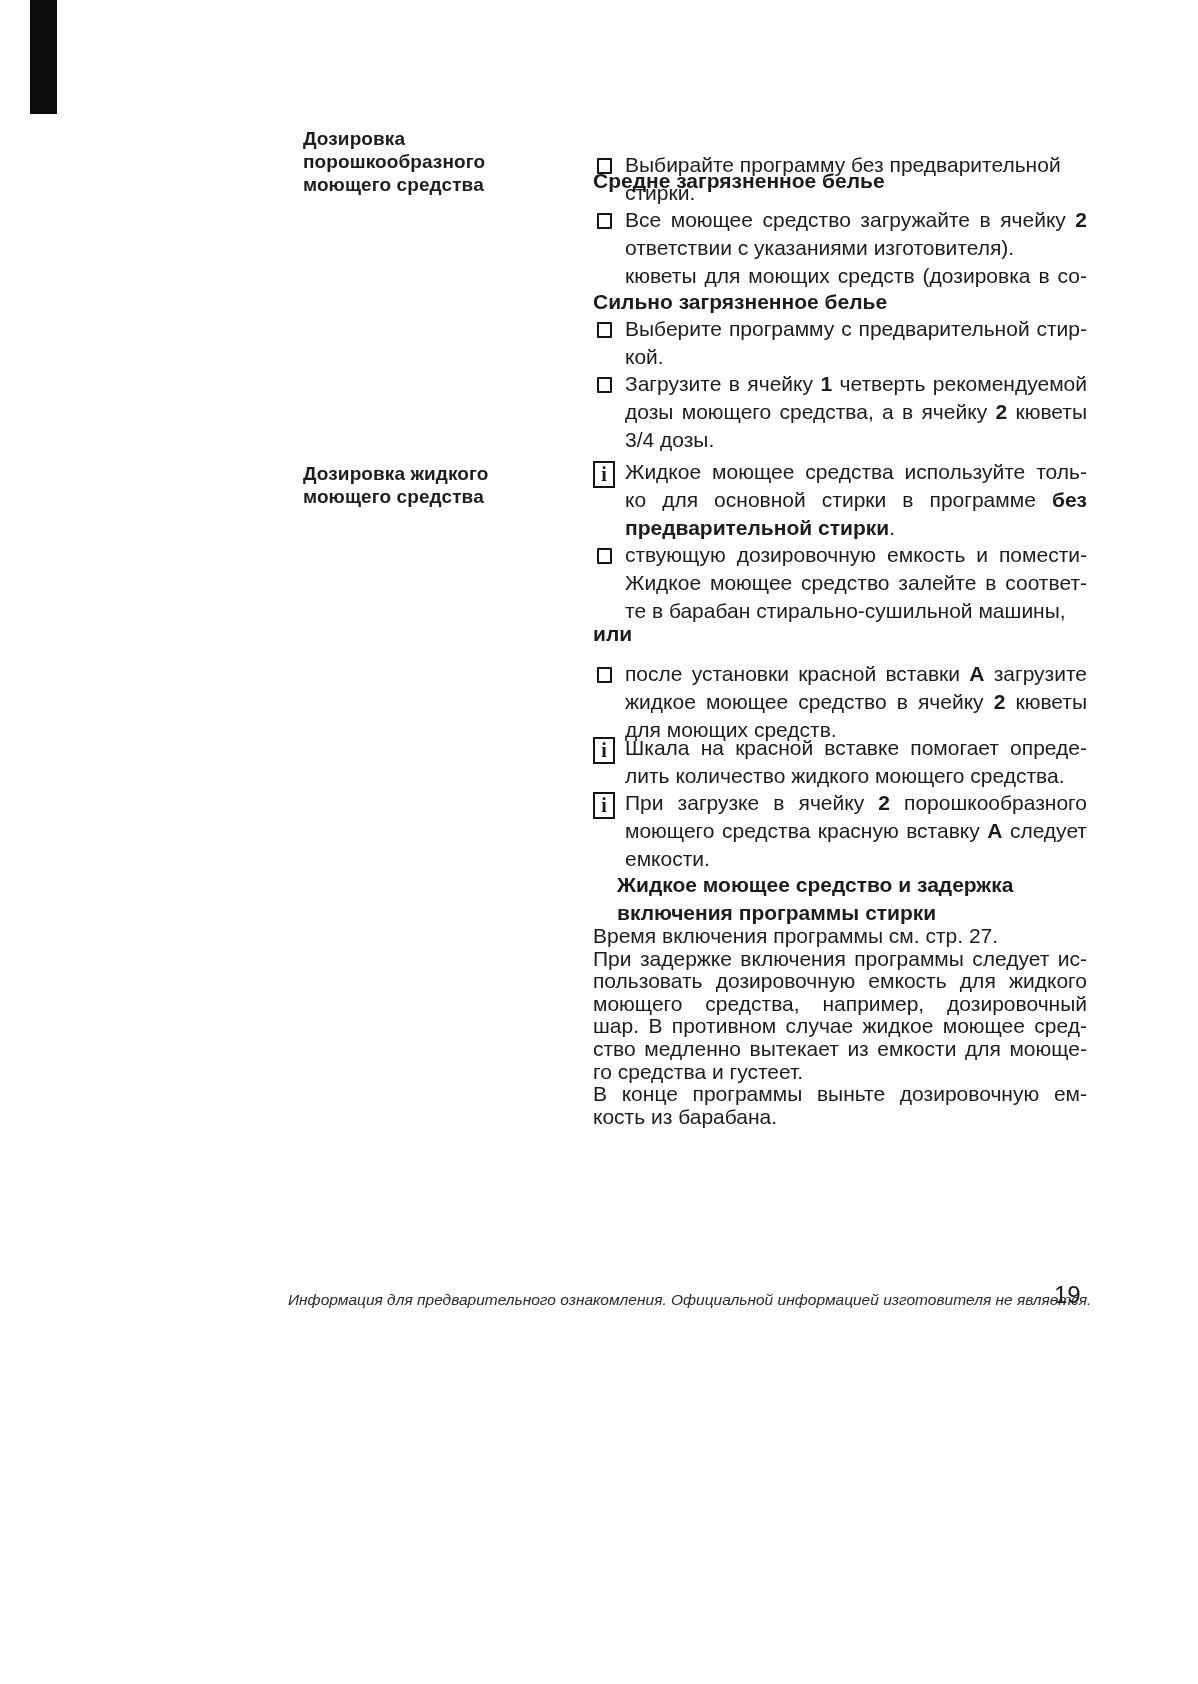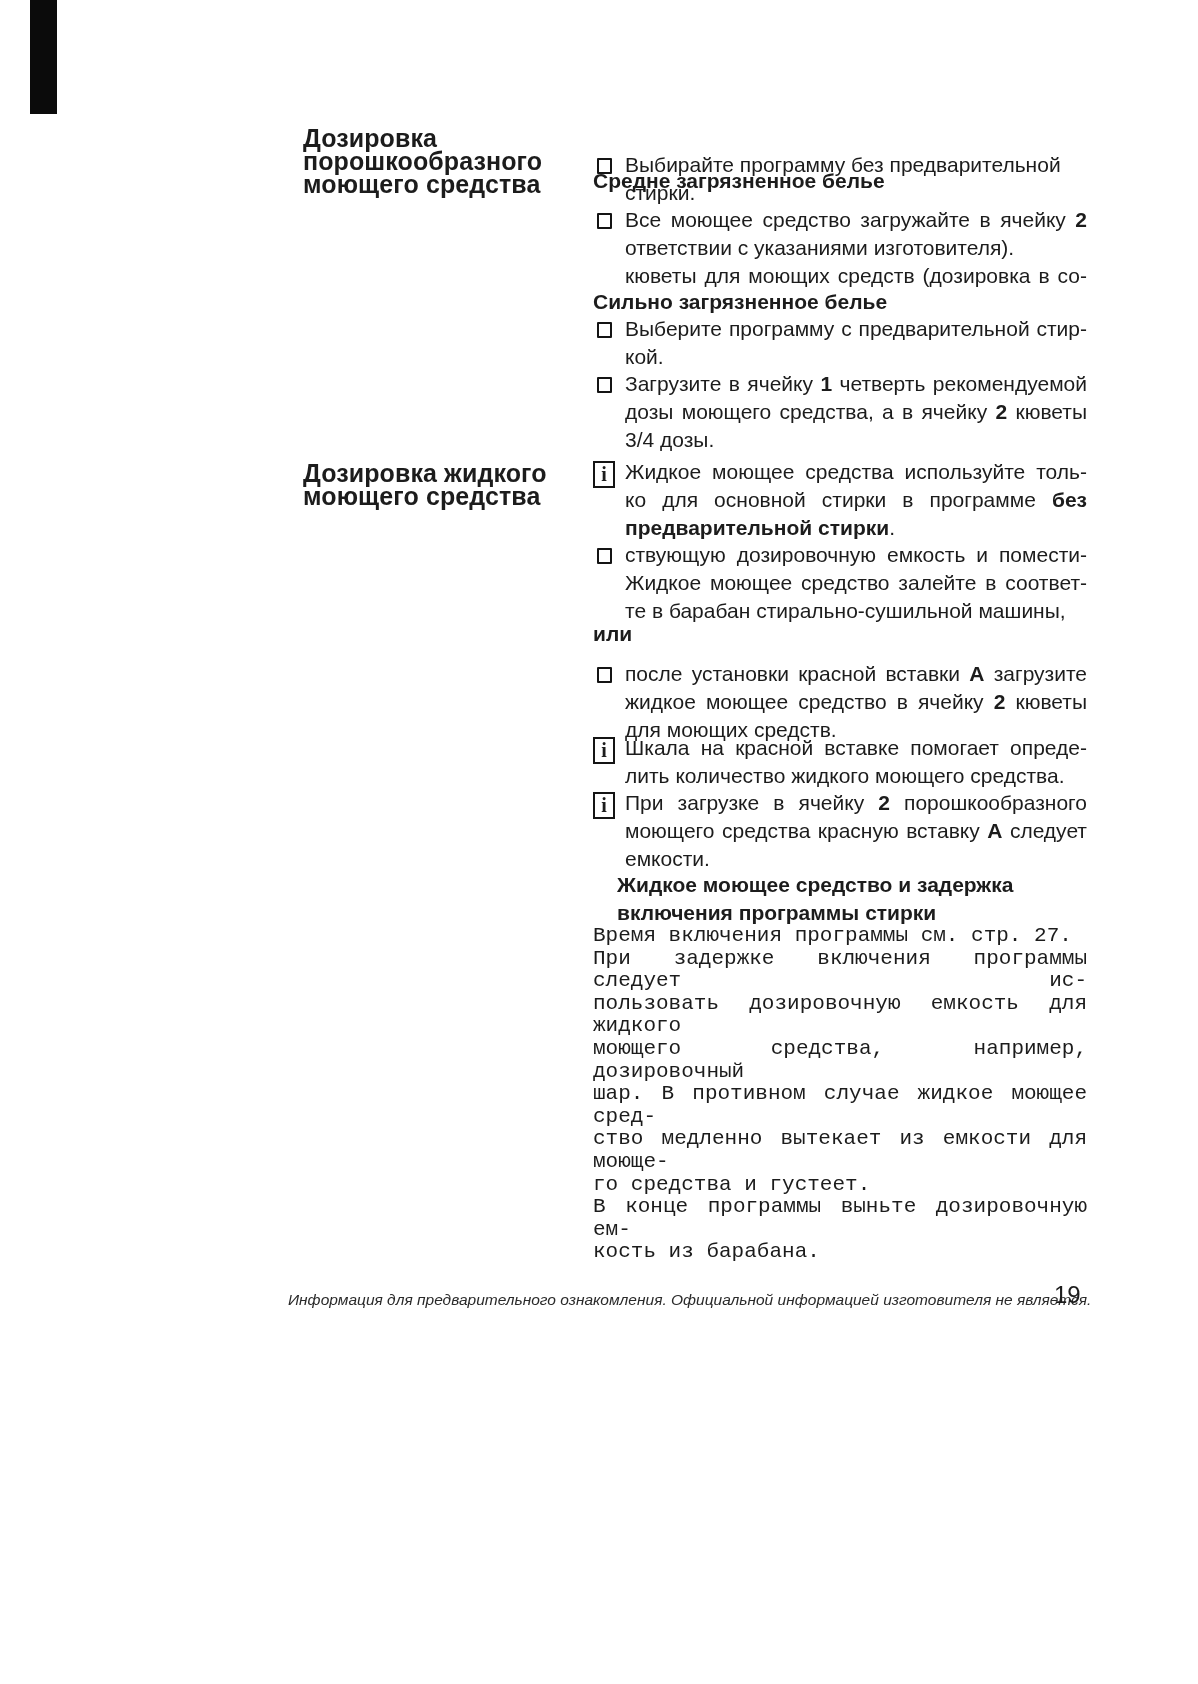--- a/index.html
+++ b/index.html
@@ -11,21 +11,21 @@
     color:#1c1c1c;
     overflow:hidden;
     margin:0 auto;
   }
   .corner-mark{
     position:absolute;left:30px;top:0;width:27px;height:114px;
     background:#0b0b0b;
   }
   .left-heading{
     position:absolute;left:303px;width:278px;
-    font-weight:bold;font-size:25px;line-height:23px;
+    font-weight:bold;font-size:19px;line-height:23px;
     letter-spacing:.1px;
   }
   .right-column{position:absolute;left:593px;top:0;width:494px;}
   .block{position:absolute;left:0;width:494px;font-size:21px;}
   .block .line{line-height:28px;white-space:nowrap;}
   .block .line.j{white-space:normal;text-align:justify;text-align-last:justify;}
   .block.sub{font-weight:bold;}
   .block.or-label{font-weight:bold;}
   .block.hang{padding-left:32px;width:462px;}
   .bsq{
@@ -128,21 +128,21 @@
       <div class="block info hang" style="top: 789px;">
         <span class="ibox">i</span>
         <div class="line j"><span>При загрузке в ячейку </span><span class="bold">2</span><span> порошкообразного</span></div>
         <div class="line j"><span>моющего средства красную вставку </span><span class="bold">А</span><span> следует</span></div>
         <div class="line"><span>емкости.</span></div>
       </div>
       <div class="block sub" style="top: 871px; margin-left: 24px;">
         <div class="line"><span class="bold">Жидкое моющее средство и задержка</span></div>
         <div class="line"><span class="bold">включения программы стирки</span></div>
       </div>
-      <div class="block para" style="top: 925px; font-family: Liberation Mono, monospace;">
+      <div class="block para" style="top: 925px;">
         <div class="line"><span>Время включения программы см. стр. 27.</span></div>
         <div class="line j"><span>При задержке включения программы следует ис-</span></div>
         <div class="line j"><span>пользовать дозировочную емкость для жидкого</span></div>
         <div class="line j"><span>моющего средства, например, дозировочный</span></div>
         <div class="line j"><span>шар. В противном случае жидкое моющее сред-</span></div>
         <div class="line j"><span>ство медленно вытекает из емкости для моюще-</span></div>
         <div class="line"><span>го средства и густеет.</span></div>
         <div class="line j"><span>В конце программы выньте дозировочную ем-</span></div>
         <div class="line"><span>кость из барабана.</span></div>
       </div>

